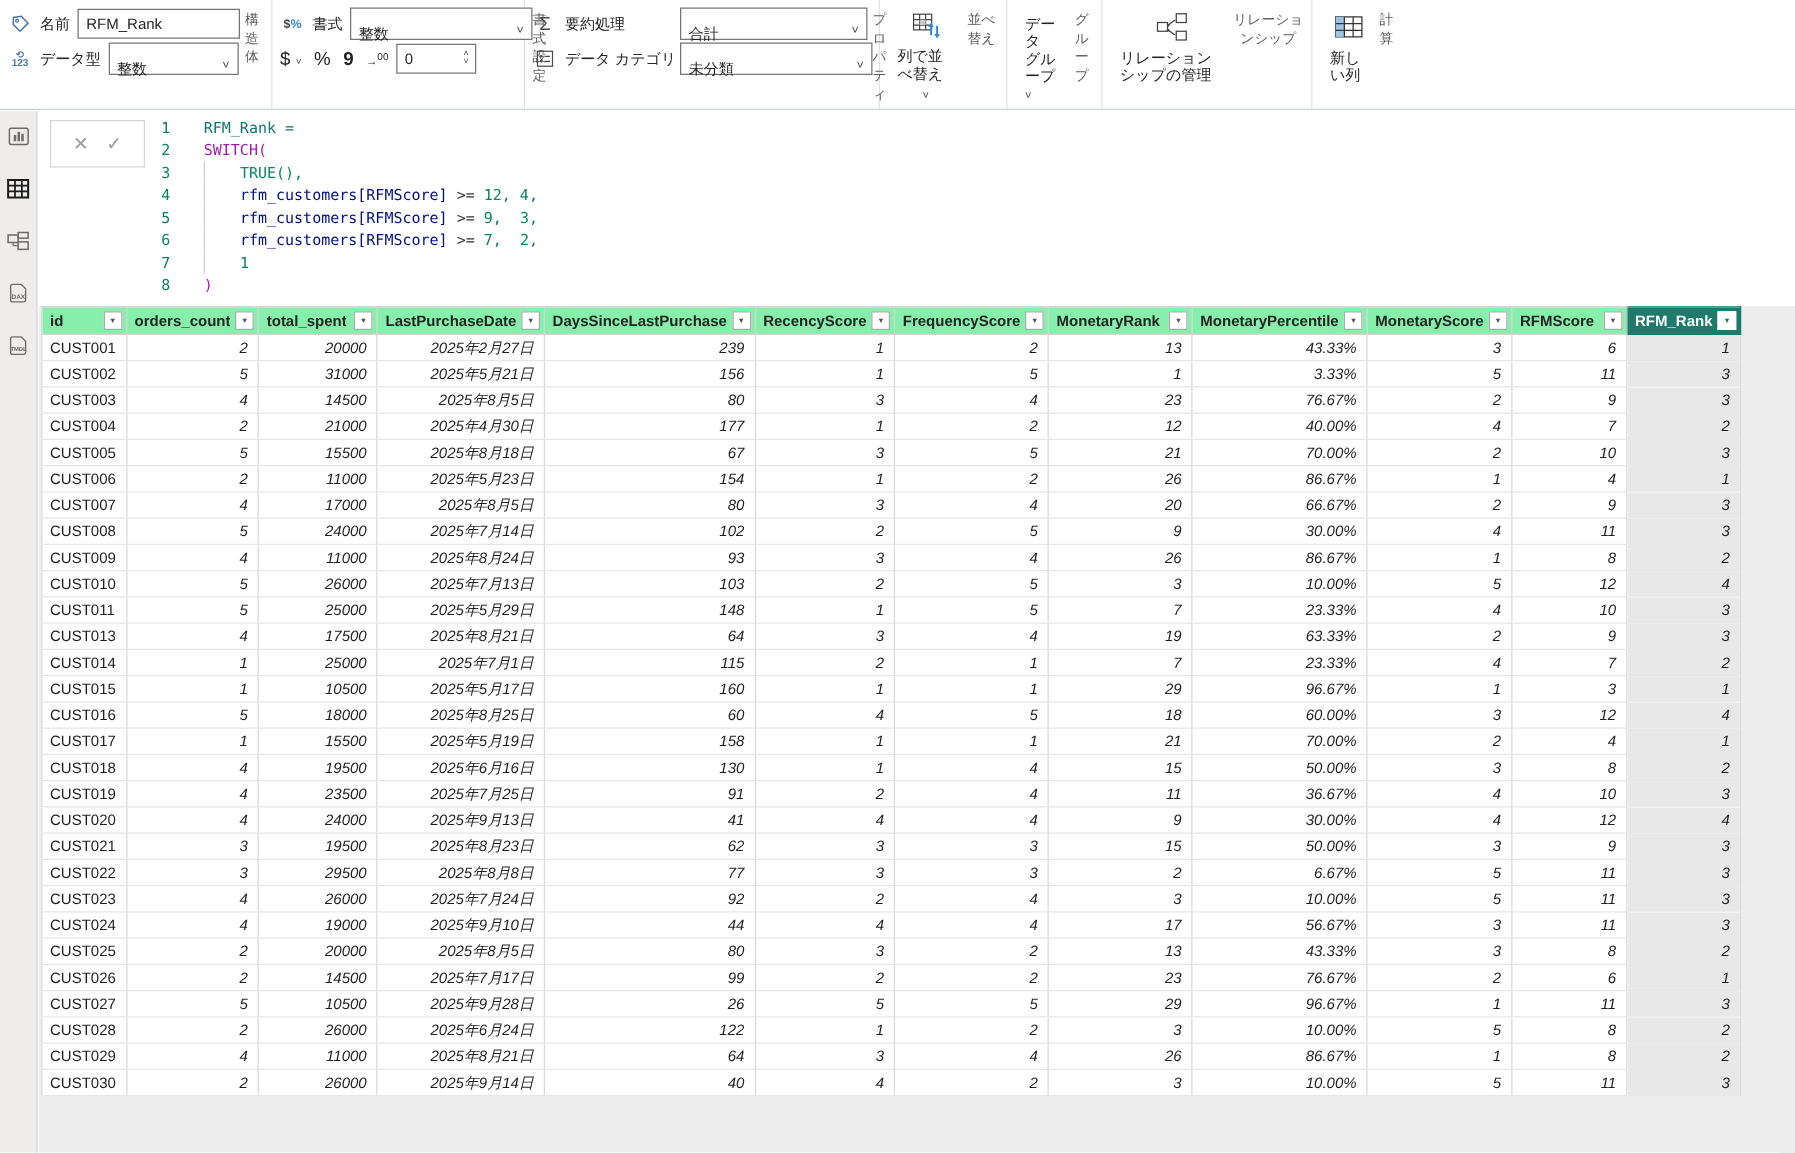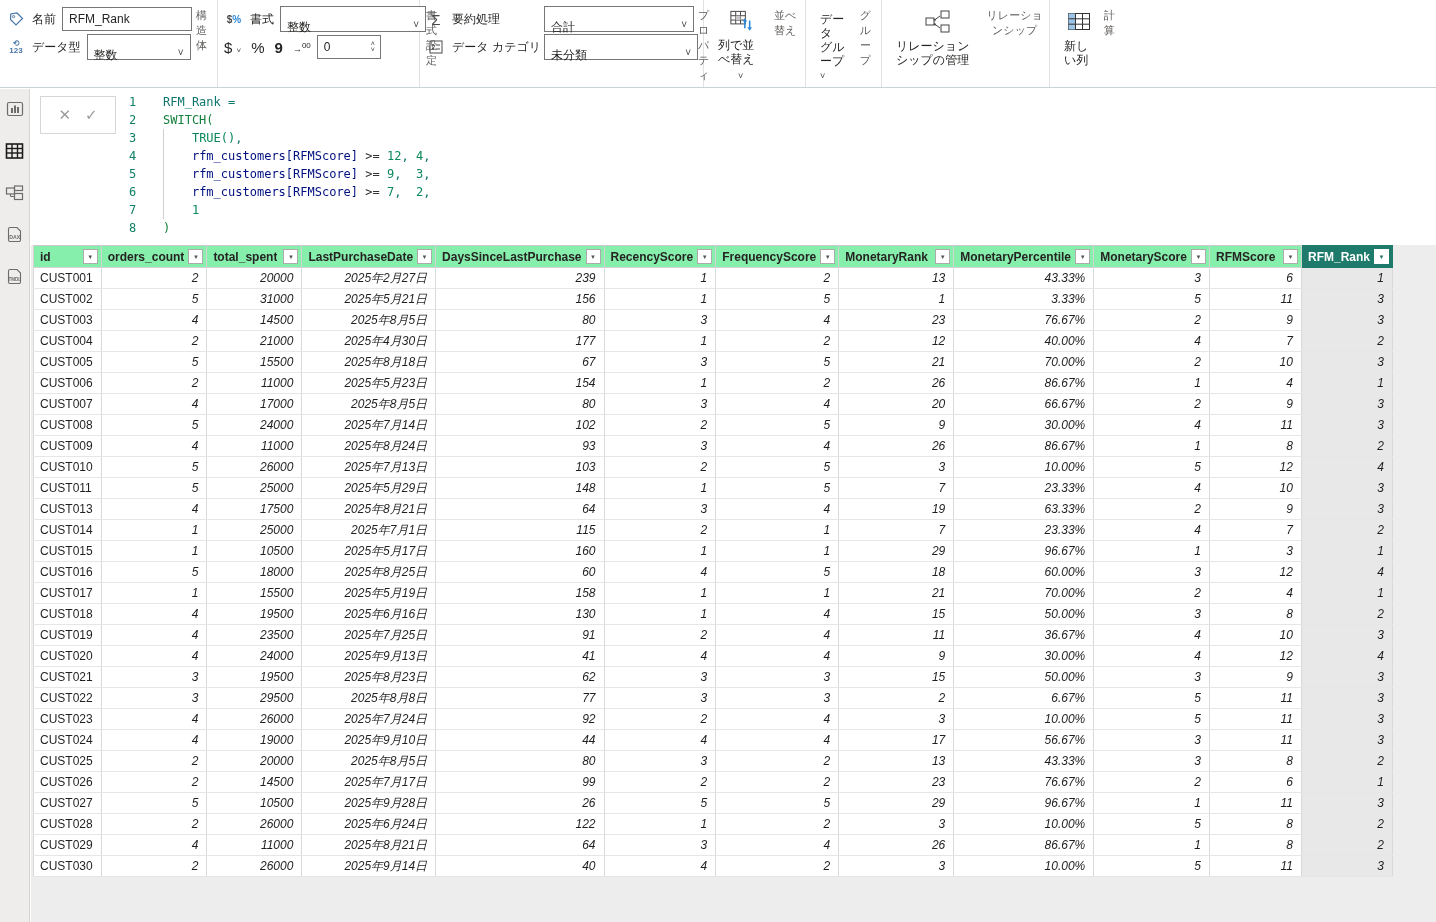--- a/index.html
+++ b/index.html
@@ -41,21 +41,21 @@
   .commitbox { position:absolute; left:9px; top:7px; width:76px; height:38px;
     border:1px solid #d6d6d6; display:flex; align-items:center; justify-content:center; gap:14px; }
   .commitbox span { color:#9b9b9b; font-size:15px; cursor:pointer; }
   .codearea { position:absolute; left:92px; top:4px; right:0; bottom:0;
     font-family:"DejaVu Sans Mono","Liberation Mono",monospace; font-size:12px; line-height:18px; }
   .code-line { display:flex; white-space:pre; }
   .gutter { width:26px; text-align:left; padding-left:6px; color:#0e8065; flex:0 0 26px; }
   .code-text { position:relative; padding-left:14px; }
   .indent-guide { position:absolute; left:14px; top:0; bottom:0; border-left:1px solid #cfcfcf; }
   .tok-plain { color:#0f766e; }
-  .tok-fn { color:#15803d; }
+  .tok-fn { color:#a21caf; }
   .tok-ref { color:#001080; }
   .tok-op { color:#333333; }
   .tok-num { color:#09885a; }
 
   
   .gridwrap { position:absolute; left:31px; top:245px; width:1405px; height:677px; background:#ecedec; }
   table.grid { border-collapse:collapse; table-layout:fixed; margin-left:2px; background:#fff; }
   .grid th { height:22px; background:#86efac; border:1px solid #d4d4d4; border-top:1px solid #c9c9c9;
     font-size:12px; font-weight:bold; color:#252423; text-align:left; padding:0 3px 0 6px; cursor:pointer; }
   .grid th .hwrap { display:flex; align-items:center; justify-content:space-between; gap:4px; }

